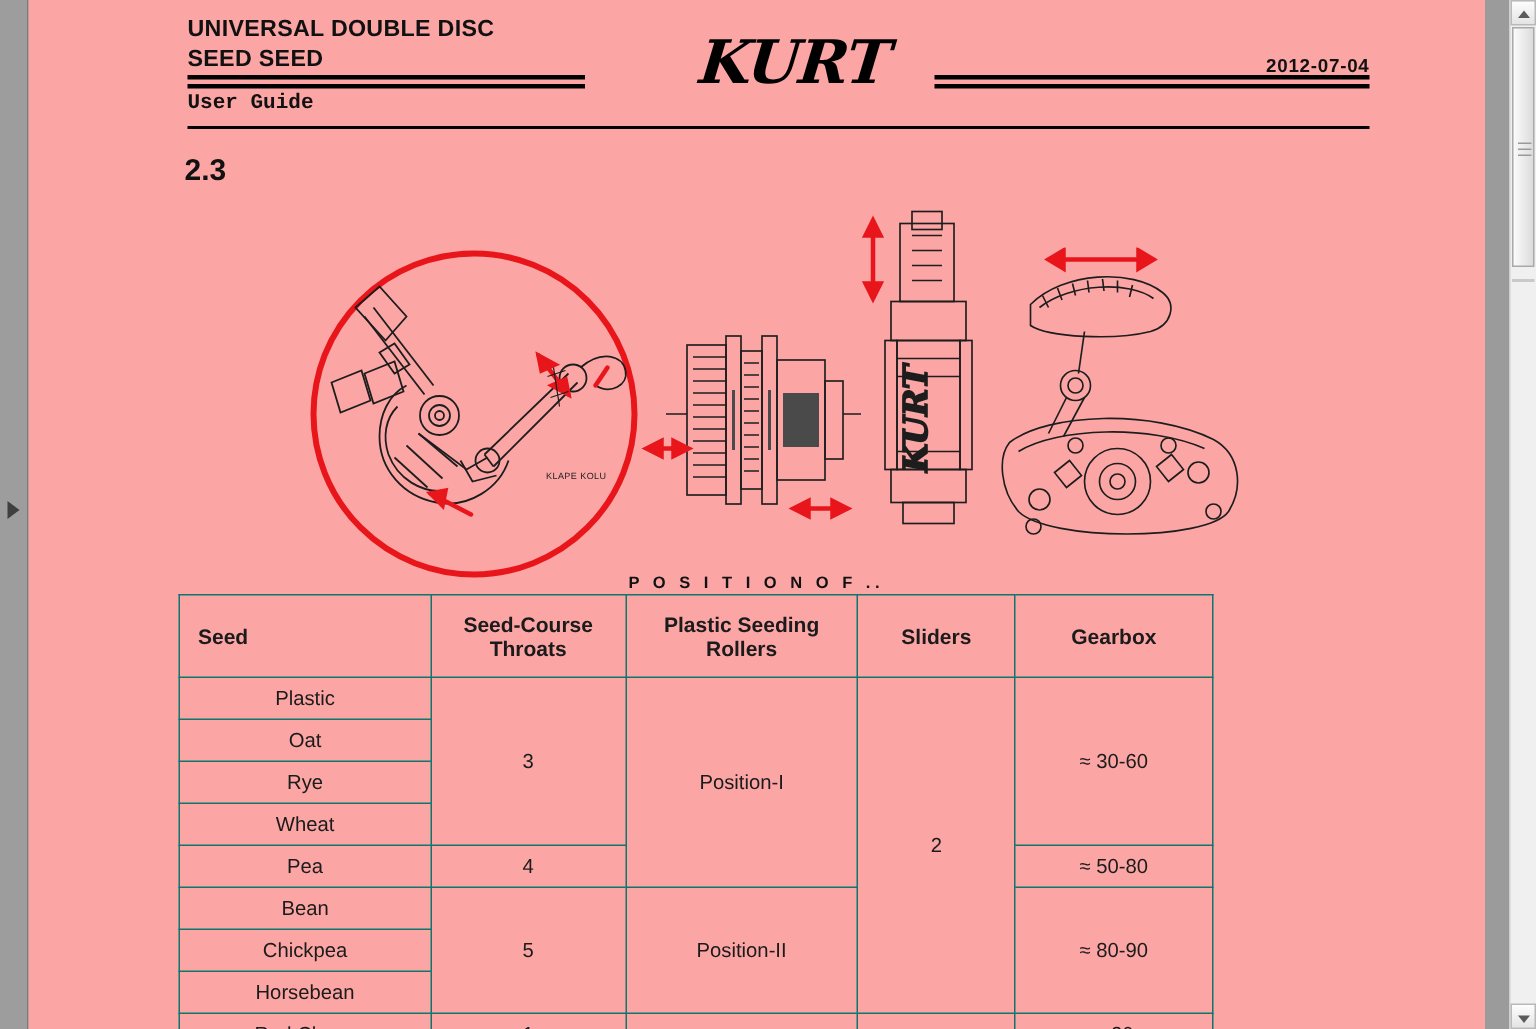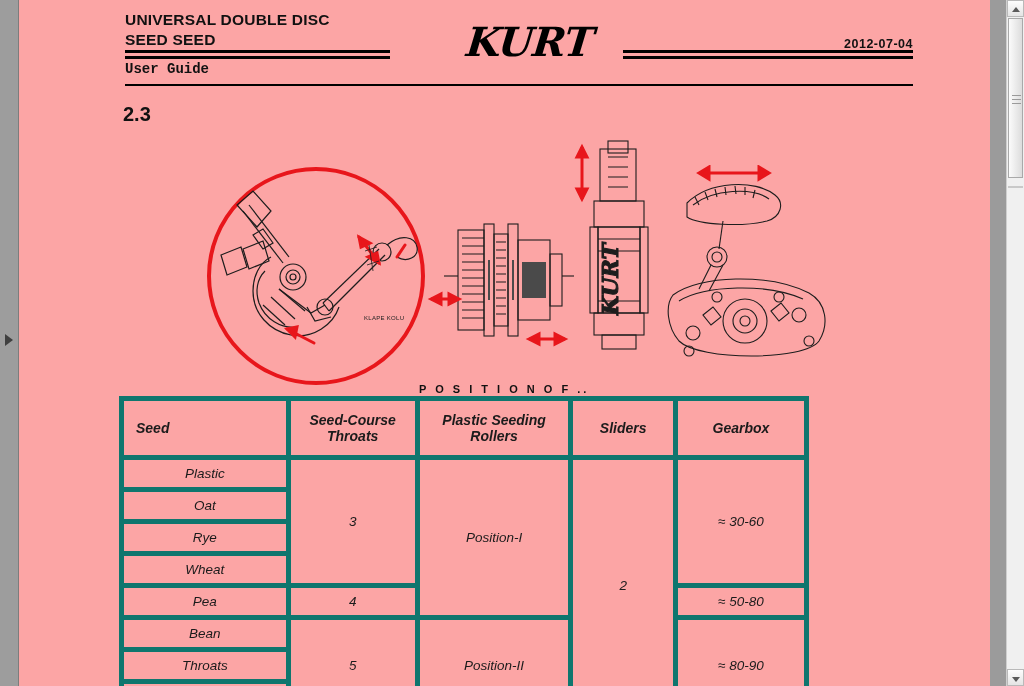--- a/index.html
+++ b/index.html
@@ -209,25 +209,24 @@
     left: 100px; top: 396px;
     width: 690px;
   }
   table.spec {
     border-collapse: collapse;
     width: 690px;
     font-size: 13.5px;
     color: #1b1b1b;
   }
   table.spec th, table.spec td {
-    border: 5px solid #0f766e;
+    border: 1px solid #0f766e;
     padding: 0;
     text-align: center;
     vertical-align: middle;
-    font-style: italic;
   }
   table.spec thead th {
     font-size: 14px;
     font-weight: bold;
     height: 50px;
     line-height: 16px;
     padding: 2px 4px;
   }
   table.spec thead th.seedcol {
     text-align: left;
@@ -457,21 +456,21 @@
             <td class="num">4</td>
             <td class="gear">≈ 50-80</td>
           </tr>
           <tr>
             <td class="seedname">Bean</td>
             <td class="num" rowspan="3">5</td>
             <td class="pos" rowspan="3">Position-II</td>
             <td class="gear" rowspan="3">≈ 80-90</td>
           </tr>
           <tr>
-            <td class="seedname">Throats</td>
+            <td class="seedname">Chickpea</td>
           </tr>
           <tr>
             <td class="seedname">Horsebean</td>
           </tr>
           <tr>
             <td class="seedname">Red Clover</td>
             <td class="num">1</td>
             <td class="pos"></td>
             <td class="num"></td>
             <td class="gear">≈ 20</td>

